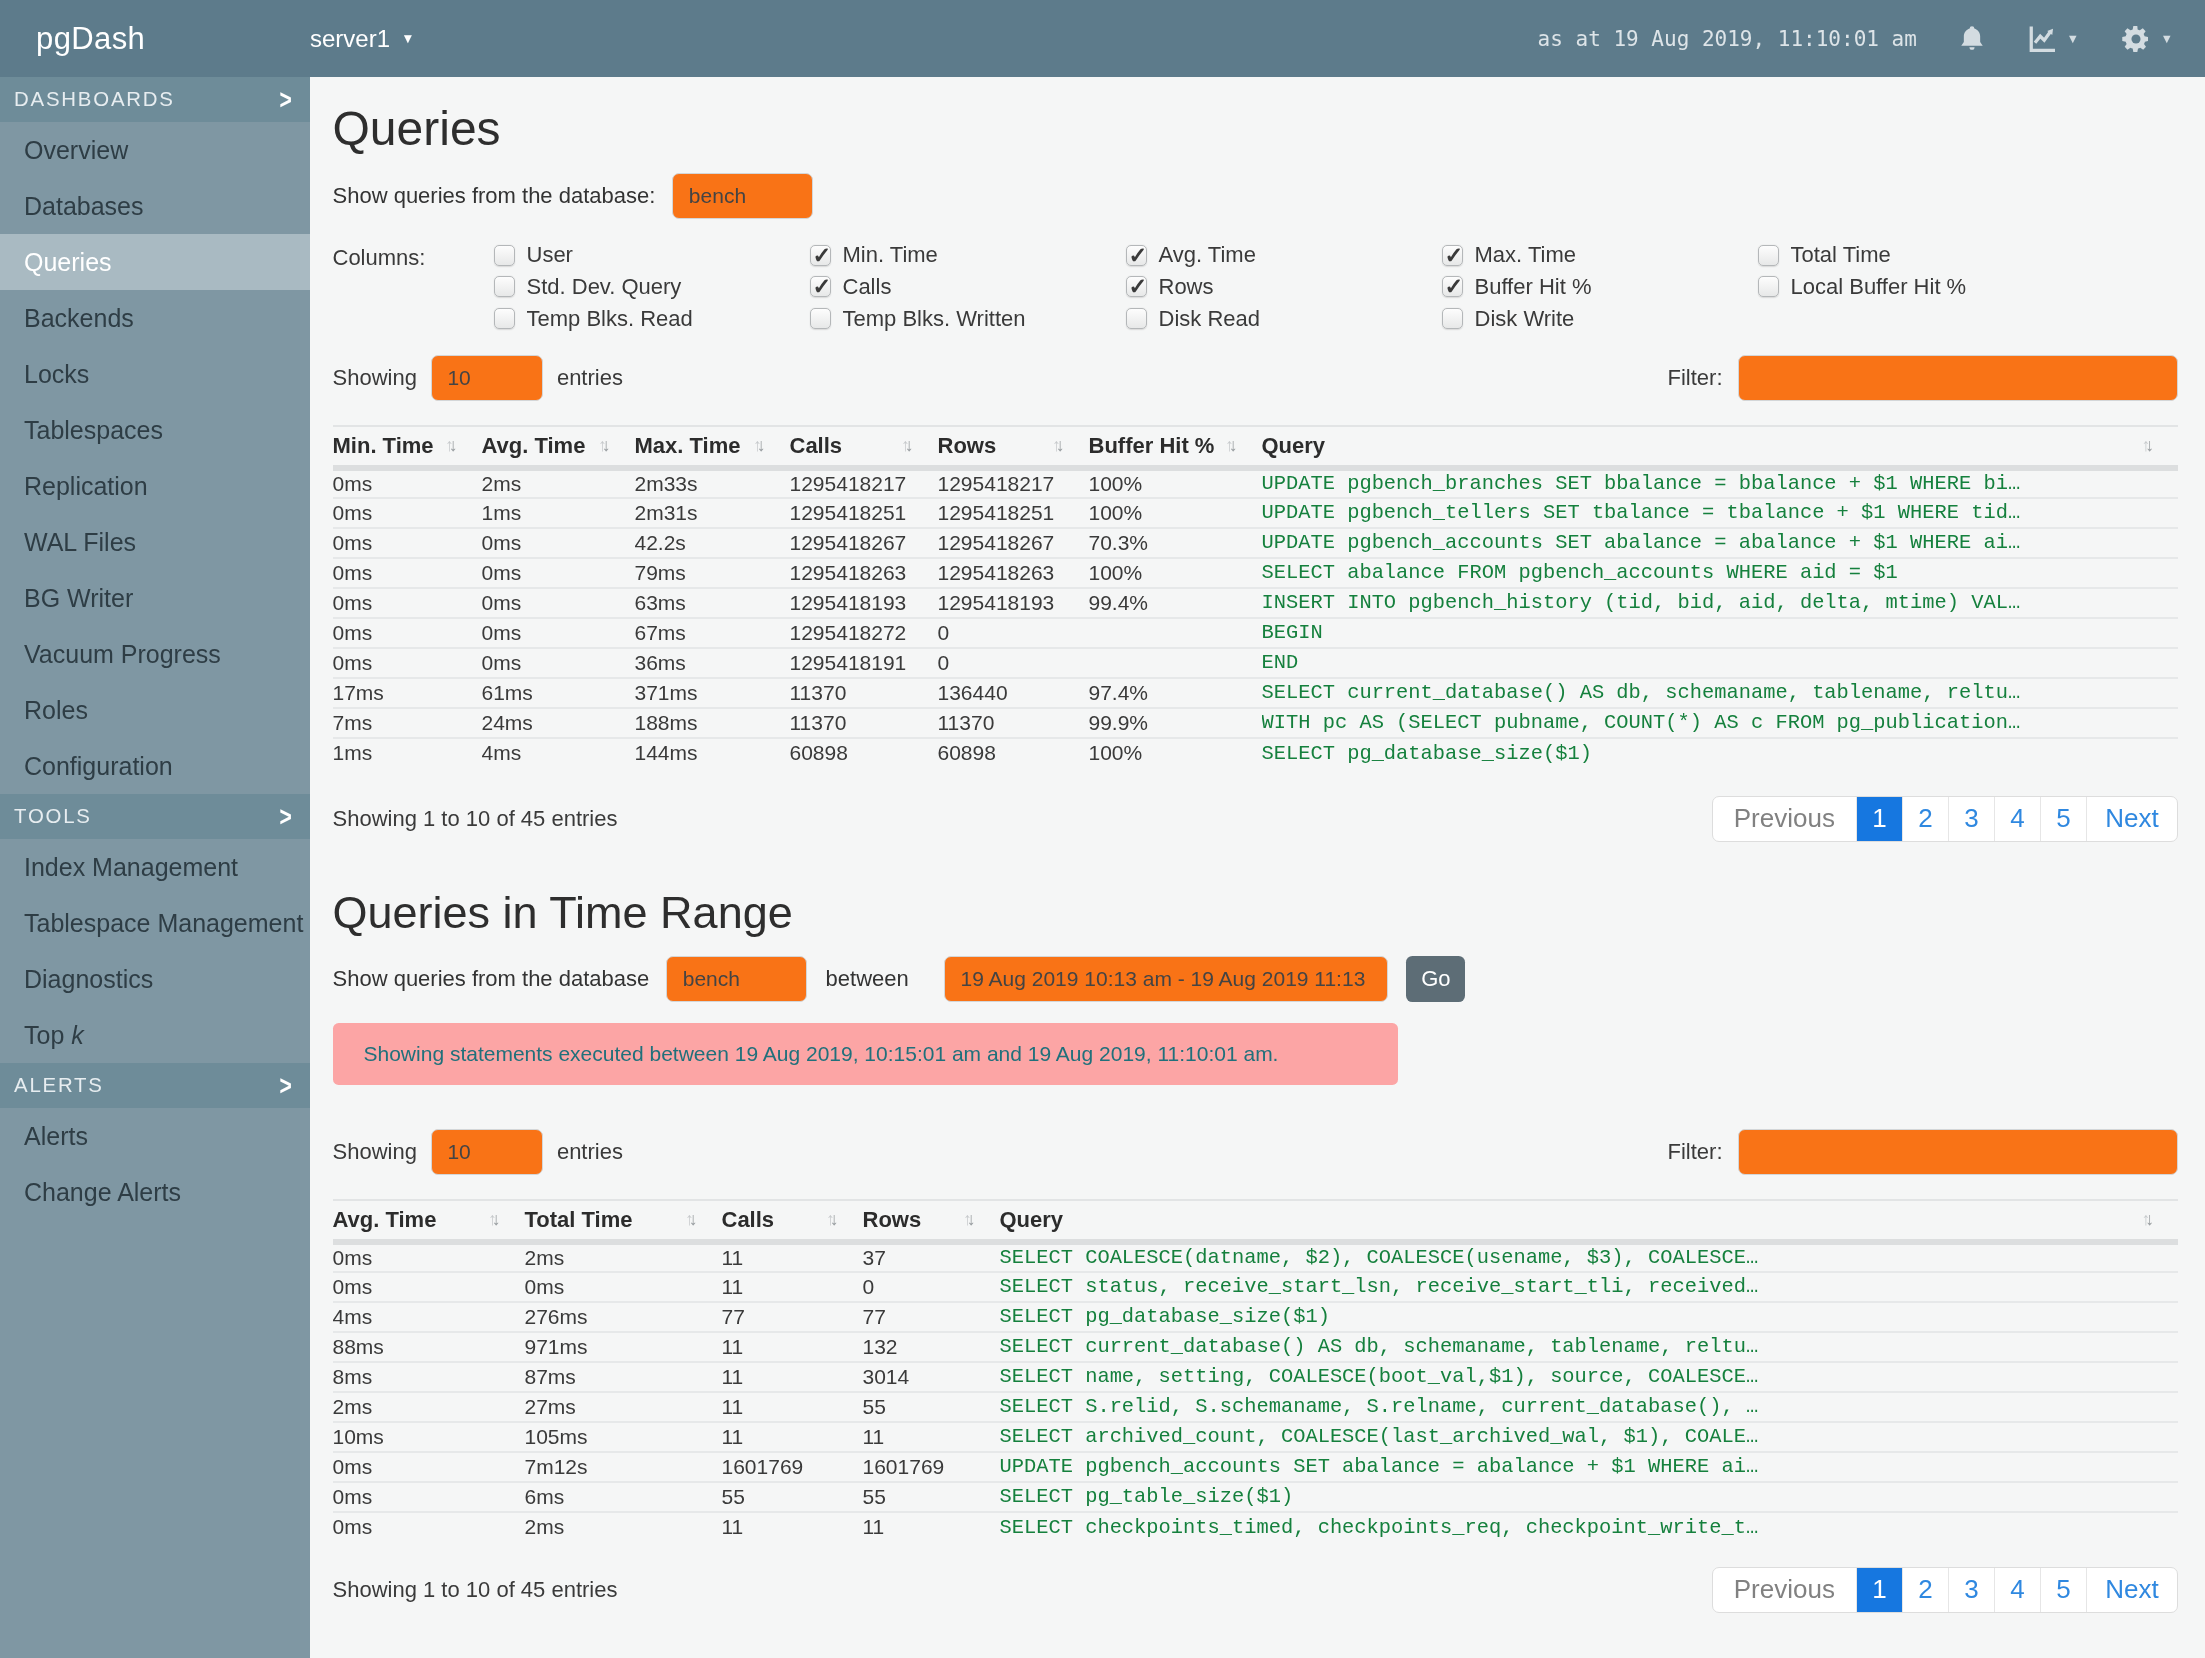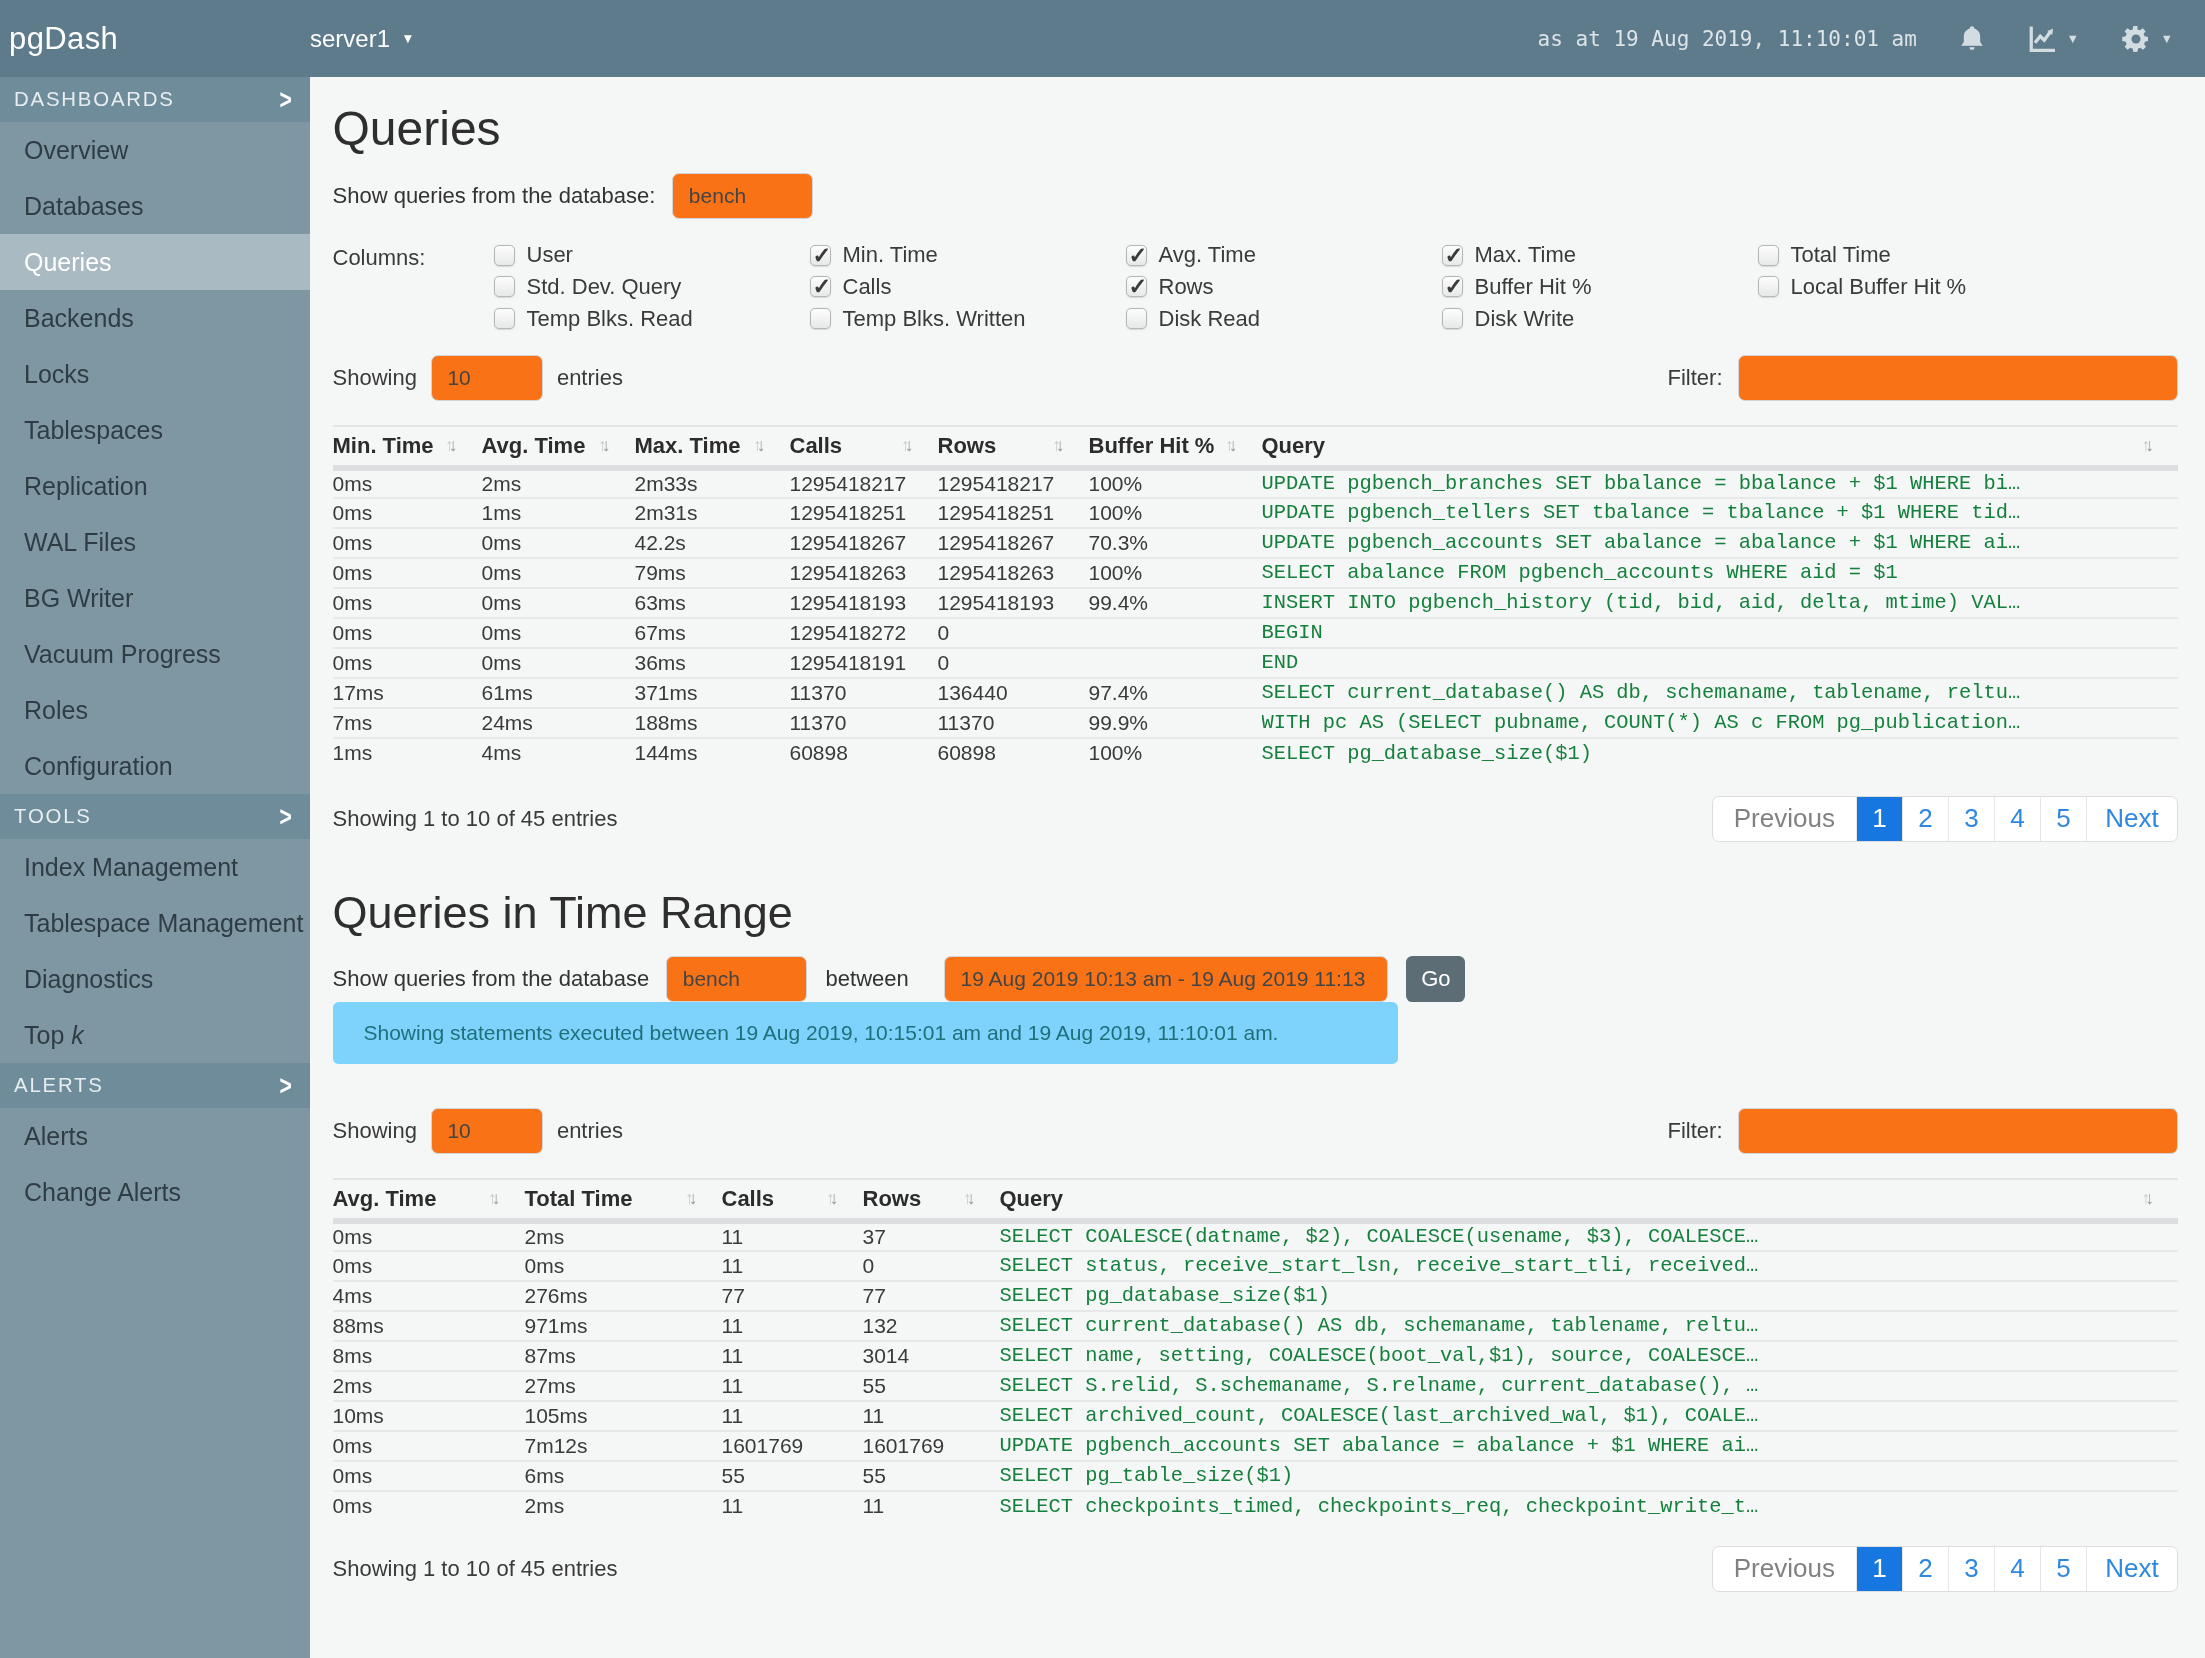--- a/index.html
+++ b/index.html
@@ -1,21 +1,21 @@
 <!DOCTYPE html>
 <html style="font-size:11.3px"><head>
 <meta charset="utf-8">
 <style>
   * { margin:0; padding:0; box-sizing:border-box; }
   html,body { width:2205px; height:1658px; overflow:hidden; }
   body { font-family:"Liberation Sans", sans-serif; background:#f5f6f6; color:#3a3a3a; }
 
   
   .topbar { height:77px; background:#5d7b8b; display:flex; align-items:center; color:#fff; }
-  .brand { width:310px; font-size:31px; font-weight:400; padding-left:9px; letter-spacing:0.4px; }
+  .brand { width:310px; font-size:31px; font-weight:400; padding-left:36px; letter-spacing:0.4px; }
   .server-select { display:flex; align-items:center; gap:11.3px; font-size:24px; cursor:pointer; }
   .caret { font-size:13.4px; color:#fff; }
   .topbar-right { margin-left:auto; display:flex; align-items:center; padding-right:32px; }
   .timestamp { font-family:"DejaVu Sans Mono", monospace; font-size:21px; color:#dde4e8; }
   .top-icon { margin-left:41px; display:flex; align-items:center; gap:8.5px; }
   .top-icon svg { display:block; }
   .top-icon .caret { font-size:12.7px; color:#d3dce1; }
 
   
   .layout { display:flex; height:1581px; }
@@ -67,21 +67,21 @@
 
   .table-footer { display:flex; align-items:center; margin-top:28px; font-size:22px; color:#3a3a3a; }
   .table-footer.second { margin-top:25px; }
 
   .pagination { margin-left:auto; display:flex; border:1.4px solid #dddddd; border-radius:7px; background:#fff; overflow:hidden; }
   .page-btn { min-width:46px; padding:0 12.7px; height:44px; display:flex; align-items:center; justify-content:center; font-size:26px; color:#2f88e0; border-left:1.4px solid #e6e6e6; cursor:pointer; }
   .page-btn.prev { border-left:none; color:#818181; padding:0 21px; }
   .page-btn.next { padding:0 18.3px; }
   .page-btn.active { background:#1677e0; color:#fff; }
 
-  .alert { width:1065px; height:62px; background:#7dd3fc; border-radius:5.6px; display:flex; align-items:center; padding-left:31px; font-size:21px; color:#20707b; }
+  .alert { margin-top:21px; width:1065px; height:62px; background:#fca5a5; border-radius:5.6px; display:flex; align-items:center; padding-left:31px; font-size:21px; color:#20707b; }
 
   .mt-lg { margin-top:44px; }
 </style>
 </head>
 <body>
 
 <header class="topbar">
   <div class="brand">pgDash</div>
   <div class="server-select">
     <span>server1</span>

